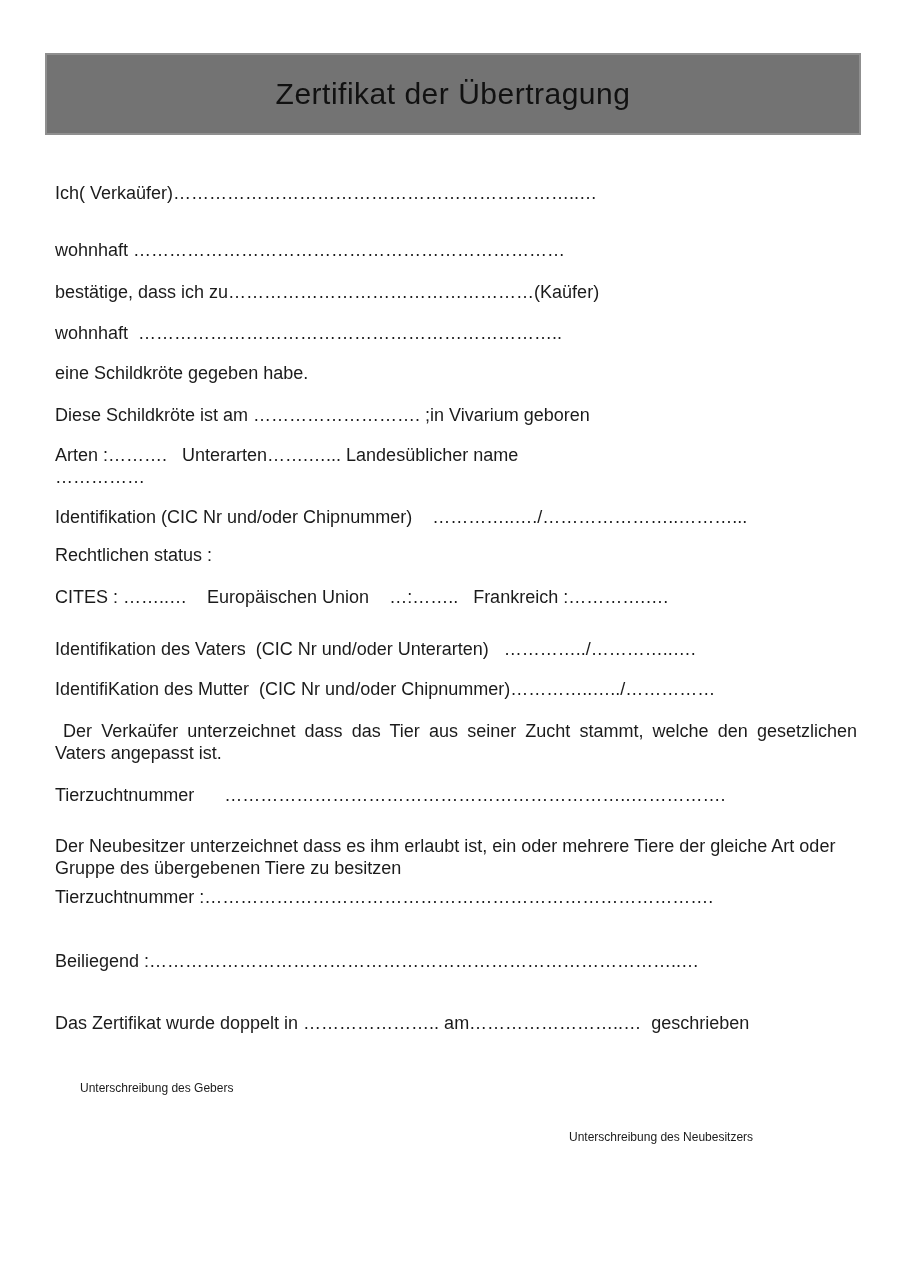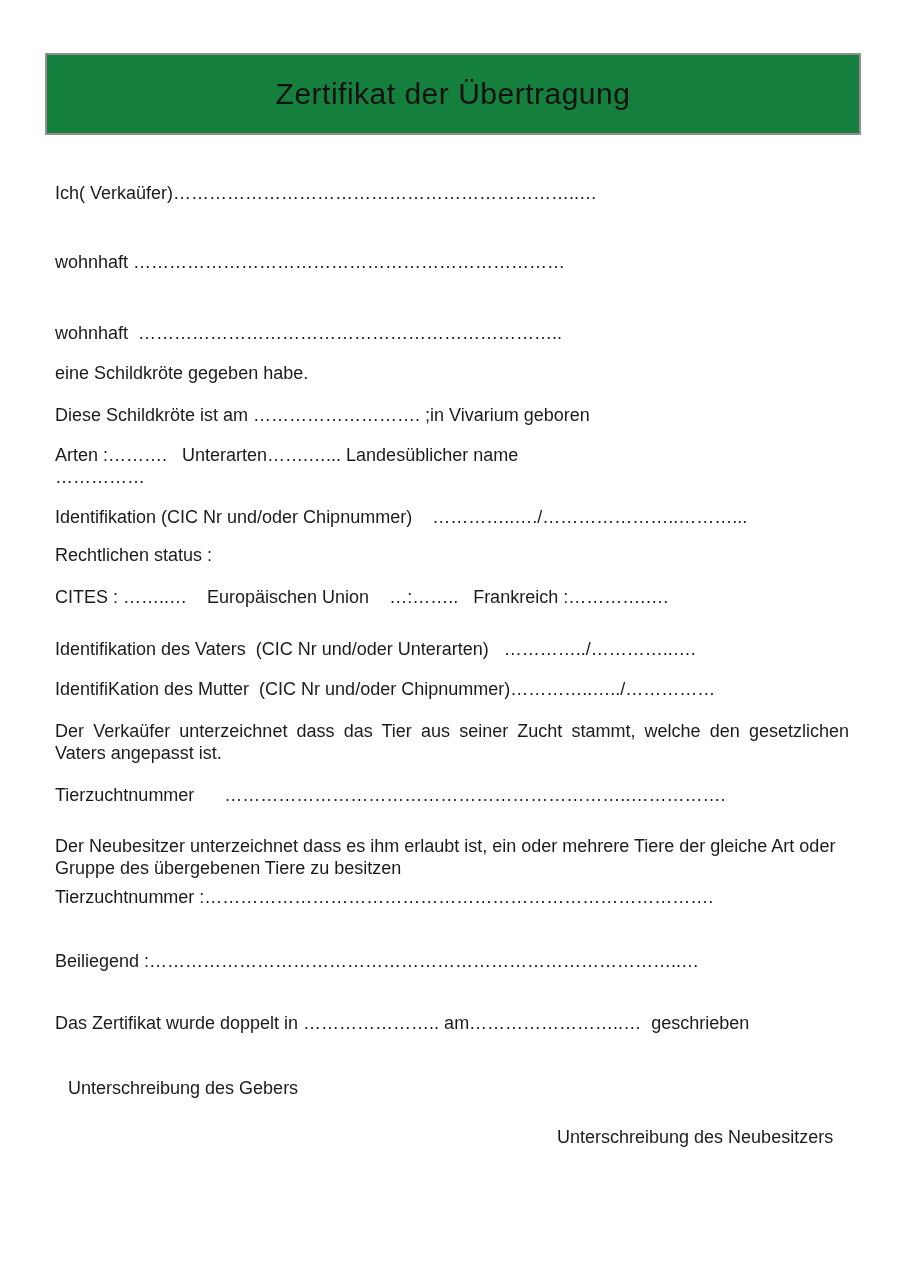--- a/index.html
+++ b/index.html
@@ -6,58 +6,60 @@
   .page{
     position:relative;
     width:906px;height:1280px;
     background:#ffffff;
     font-family:"Liberation Sans", sans-serif;
     color:#1b1b1b;
     overflow:hidden;
   }
   .title-box{
     position:absolute;left:45px;top:53px;width:816px;height:82px;
-    box-sizing:border-box;border:2px solid #8f8f8f;background:#15803d;
+    box-sizing:border-box;border:2px solid #8f8f8f;background:#737373;
     display:flex;align-items:center;justify-content:center;
   }
   .title-box h1{
     margin:0;font-size:30px;font-weight:400;letter-spacing:.5px;color:#111;
     font-family:"Liberation Sans", sans-serif;
   }
   .ln{
     position:absolute;left:55px;width:794px;
     font-size:18px;line-height:23px;
     white-space:pre;overflow:hidden;
   }
   .just{
     white-space:normal;
     text-align:justify;
     -moz-text-align-last:justify;
     text-align-last:justify;
+    margin-left:8px;
   }
-  .sig{position:absolute;font-size:18px;line-height:23px;white-space:pre;}
-  .t1{top:182px}.t2{top:251px}.t3{top:281px}.t4{top:322px}.t5{top:362px}
+  .sig{position:absolute;font-size:12px;line-height:23px;white-space:pre;margin-left:12px;}
+  .t1{top:182px}.t2{top:239px}.t3{top:281px}.t4{top:322px}.t5{top:362px}
   .t6{top:404px}.t7{top:444px}.t8{top:466px}.t9{top:506px}.t10{top:544px}
   .t11{top:586px}.t12{top:638px}.t13{top:678px}.t14a{top:720px}.t14b{top:742px}
   .t16{top:784px}.t17a{top:835px}.t17b{top:857px}.t19{top:886px}.t20{top:950px}
   .t21{top:1012px}
   .sig-left{left:68px;top:1077px}
   .sig-right{left:557px;top:1126px}
 </style>
 </head>
 <body>
 
 <div class="page">
 
   <div class="title-box">
     <h1>Zertifikat der Übertragung</h1>
   </div>
 
   <div class="ln t1">Ich( Verkaüfer)…………………………………………………………..…</div>
   <div class="ln t2">wohnhaft ………………………………………………………………</div>
+  <div class="ln t3">bestätige, dass ich zu……………………………………………(Kaüfer)</div>
   <div class="ln t4">wohnhaft  ……………………………………………………………..</div>
   <div class="ln t5">eine Schildkröte gegeben habe.</div>
   <div class="ln t7">Arten :……….   Unterarten…….…... Landesüblicher name</div>
   <div class="ln t6">Diese Schildkröte ist am ………………………. ;in Vivarium geboren</div>
   <div class="ln t8">……………</div>
   <div class="ln t9">Identifikation (CIC Nr und/oder Chipnummer)    …………..…./…………………..………...</div>
   <div class="ln t10">Rechtlichen status :</div>
   <div class="ln t11">CITES : ……..…    Europäischen Union    …:……..   Frankreich :………….….</div>
   <div class="ln t12">Identifikation des Vaters  (CIC Nr und/oder Unterarten)   …………../…………..….</div>
   <div class="ln t13">IdentifiKation des Mutter  (CIC Nr und/oder Chipnummer)…………..…../……………</div>

